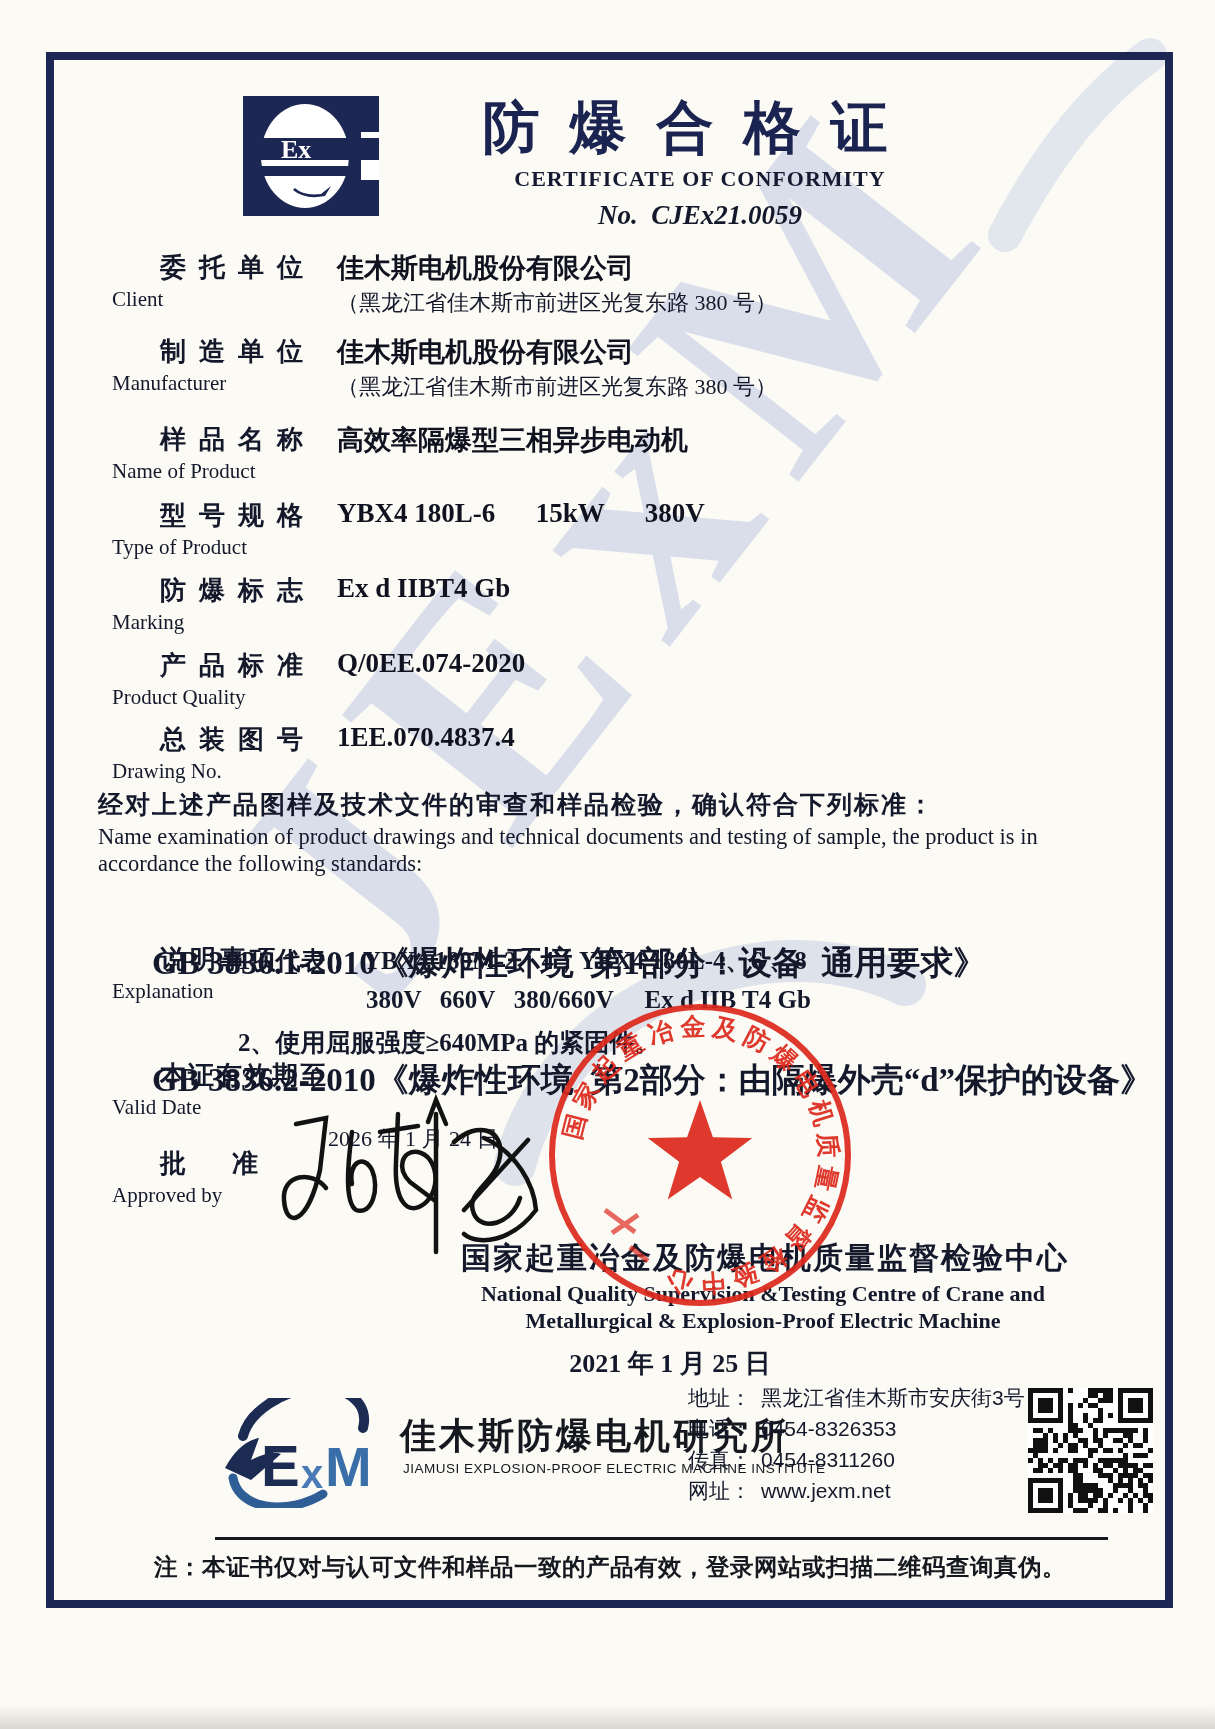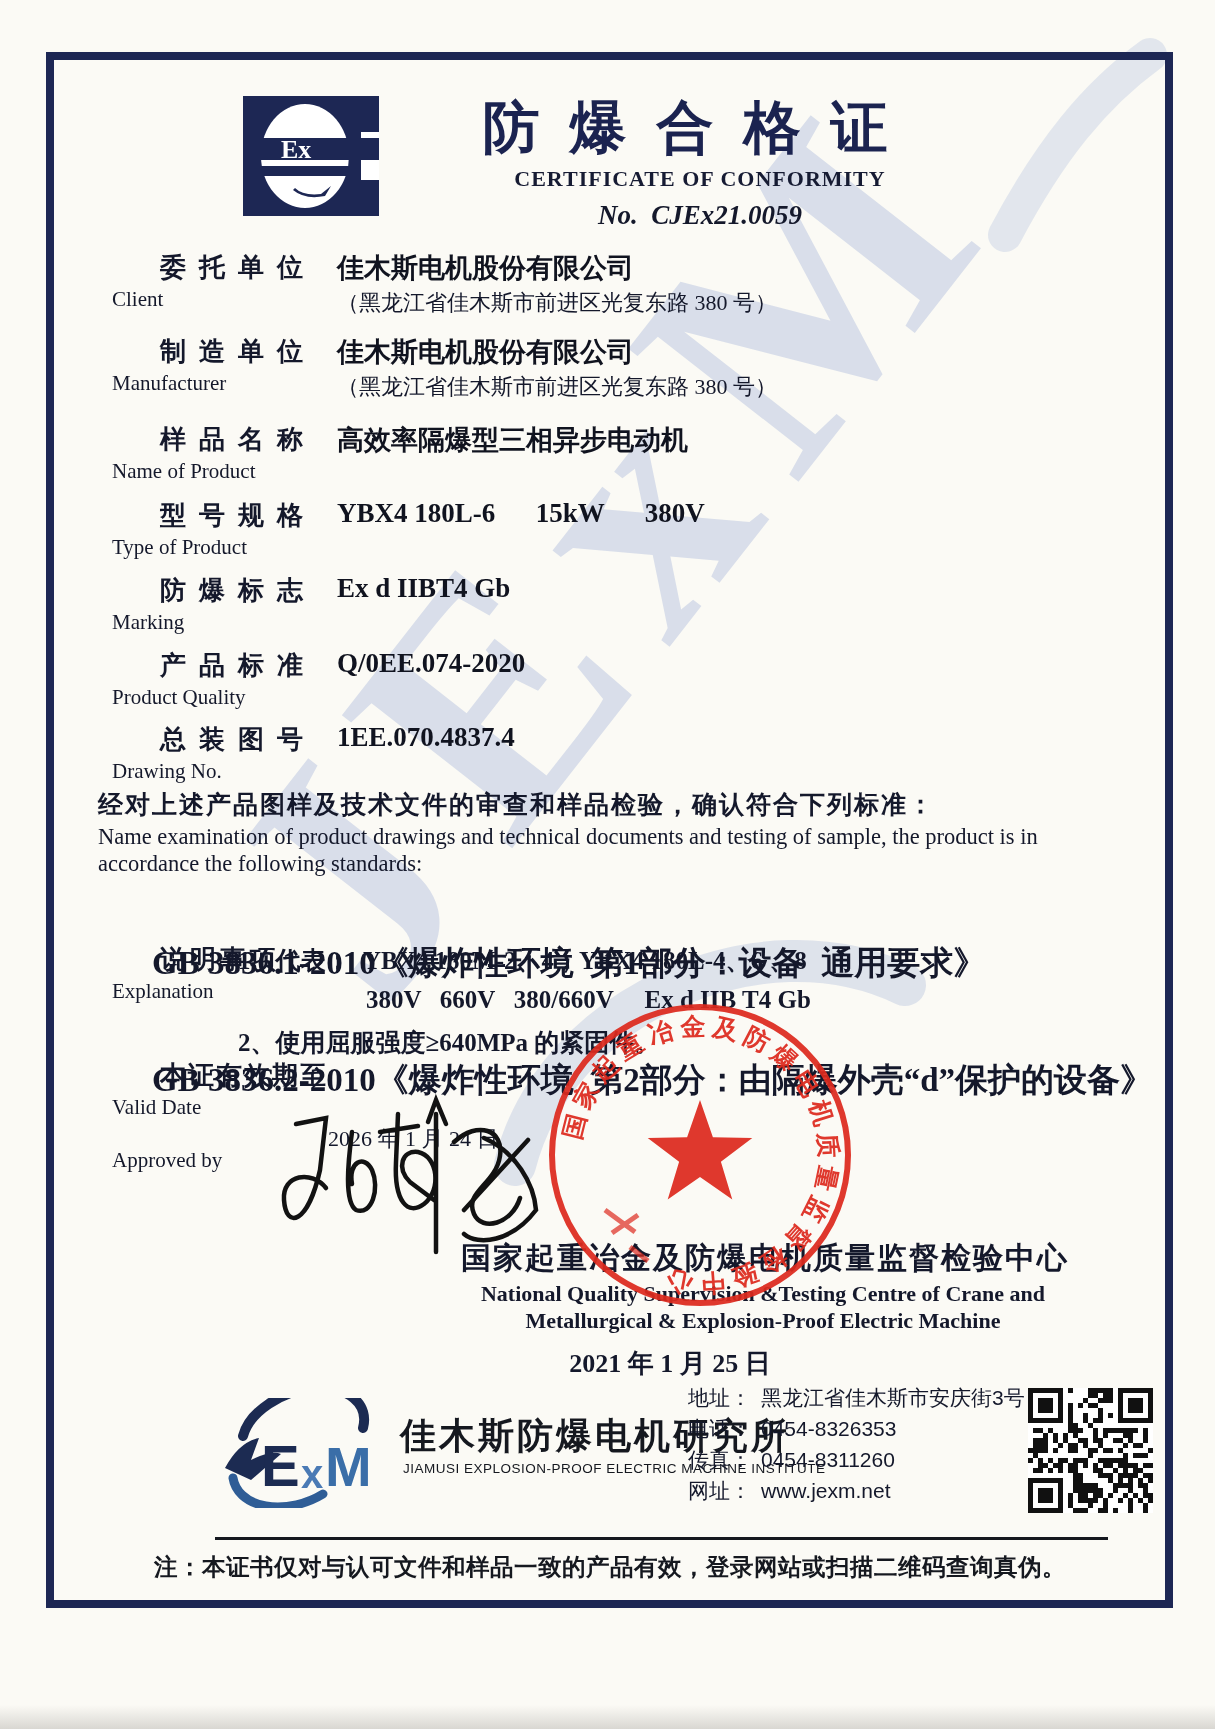--- a/index.html
+++ b/index.html
@@ -144,20 +144,21 @@
 <div class="abs eline e2">380V   660V   380/660V     Ex d IIB T4 Gb</div>
 <div class="abs eline e3">2、使用屈服强度≥640MPa 的紧固件。</div>
 
 <div class="abs row valid-label">
   <div class="lab-cn">本证有效期至</div>
   <div class="lab-en">Valid Date</div>
 </div>
 <div class="abs valid-value">2026 年 1 月 24 日</div>
 
 <div class="abs row appr-label">
+  <div class="lab-cn">批准</div>
   <div class="lab-en">Approved by</div>
 </div>
 <svg class="abs sig-svg" width="300" height="185" viewBox="0 0 300 185">
   <g fill="none" stroke="#121212" stroke-width="4.5" stroke-linecap="round">
     <path d="M28,32 L58,26 L52,78 C40,132 18,138 16,108 C14,82 44,78 58,96"></path>
     <path d="M84,40 C80,70 76,110 88,118 C104,124 112,96 104,78 C96,62 80,70 84,92"></path>
     <path d="M112,40 L150,34 M130,22 L128,70 C126,110 140,124 156,112 C174,98 170,64 150,60 C134,58 128,76 142,90 L166,108"></path>
     <path d="M168,160 L168,22 M160,30 L168,8 L178,32"></path>
     <path d="M186,50 C210,28 236,38 232,64 C228,92 196,100 206,122 C214,140 244,132 252,106"></path>
     <path d="M196,118 L260,48 M216,46 C248,60 266,92 268,118 C244,150 210,154 196,142"></path>

